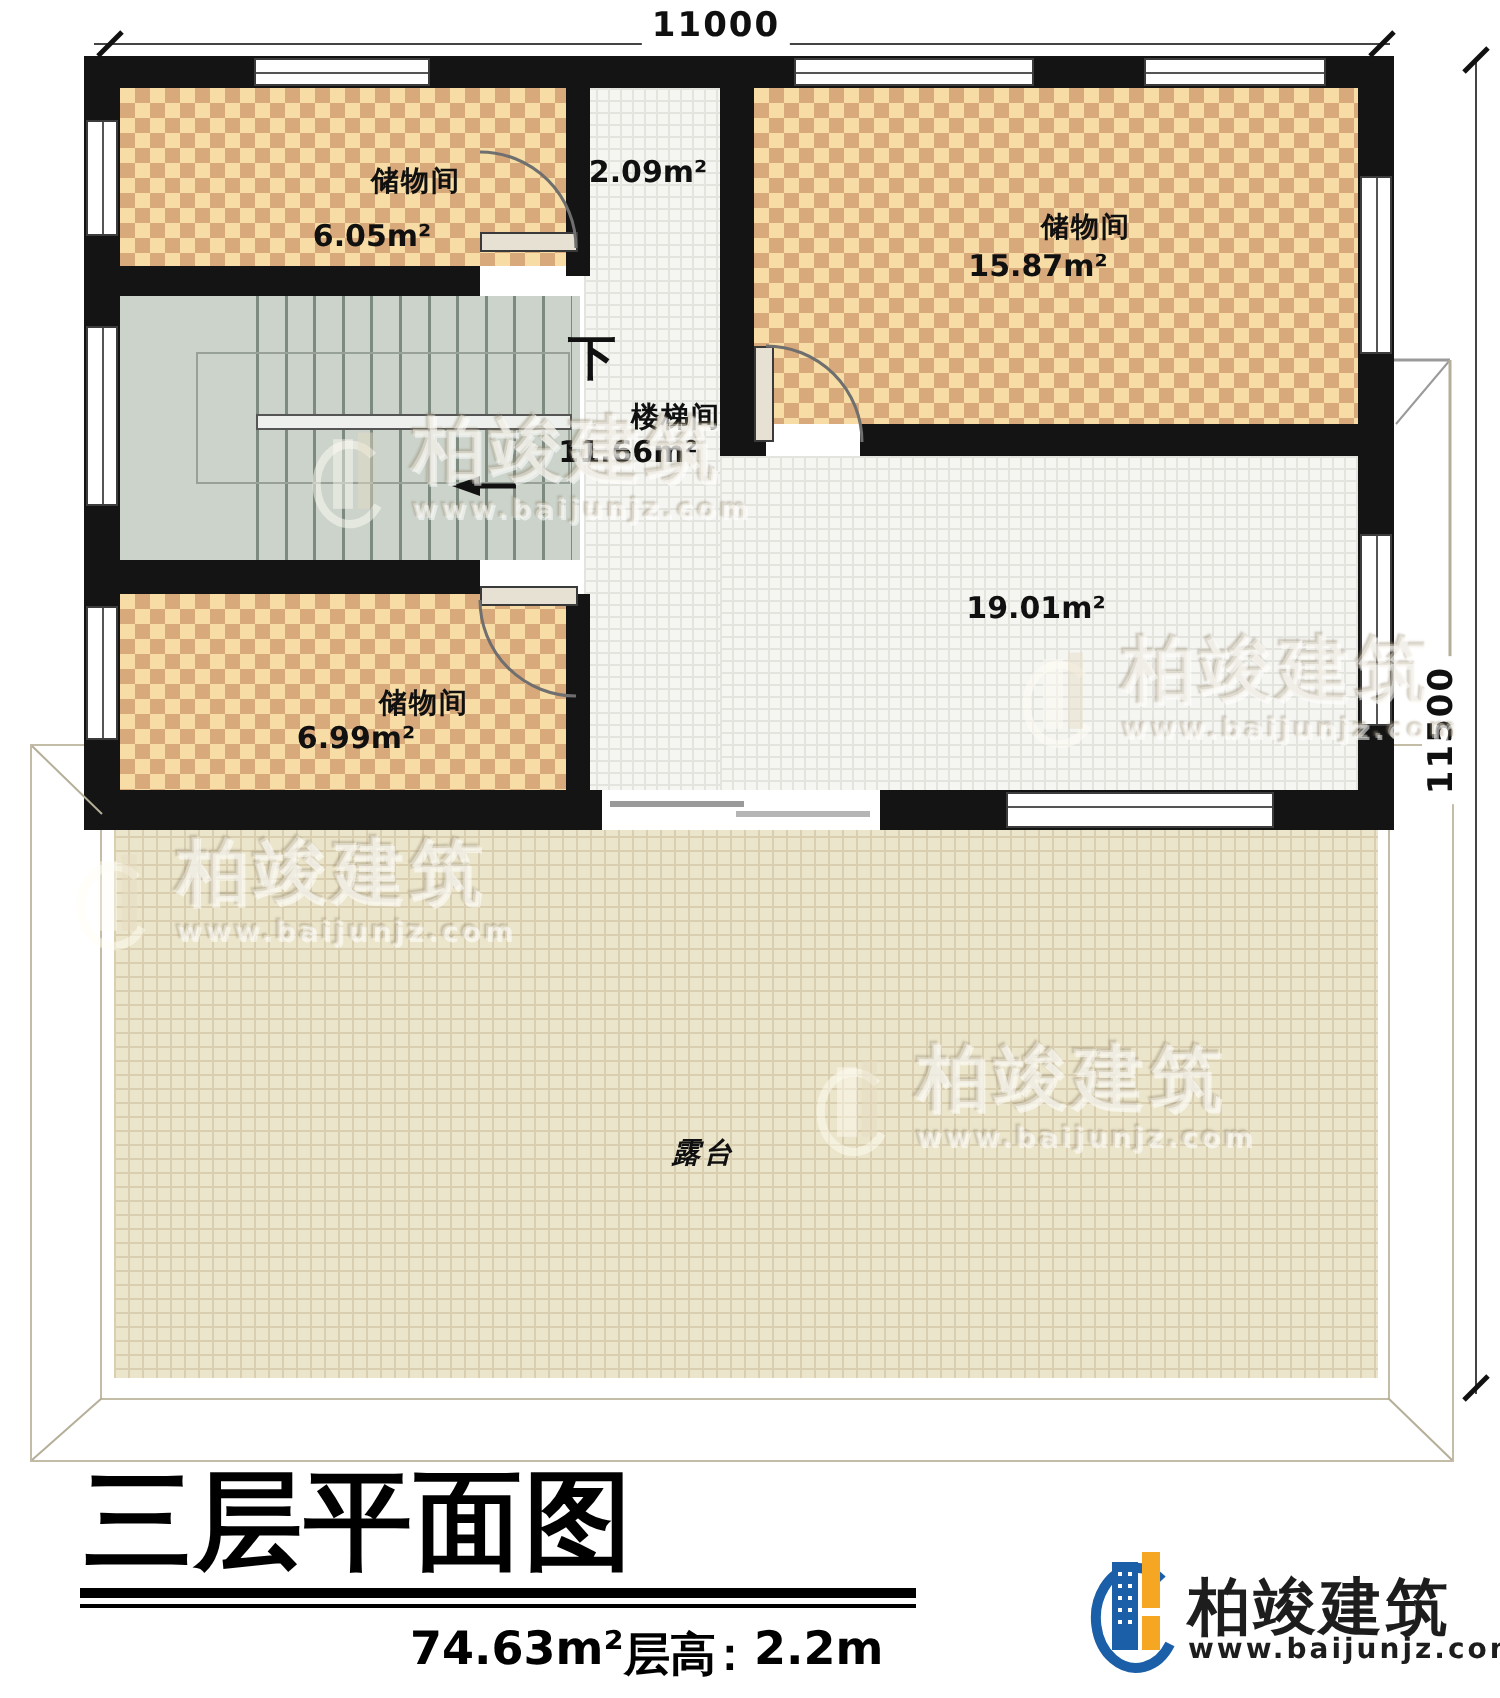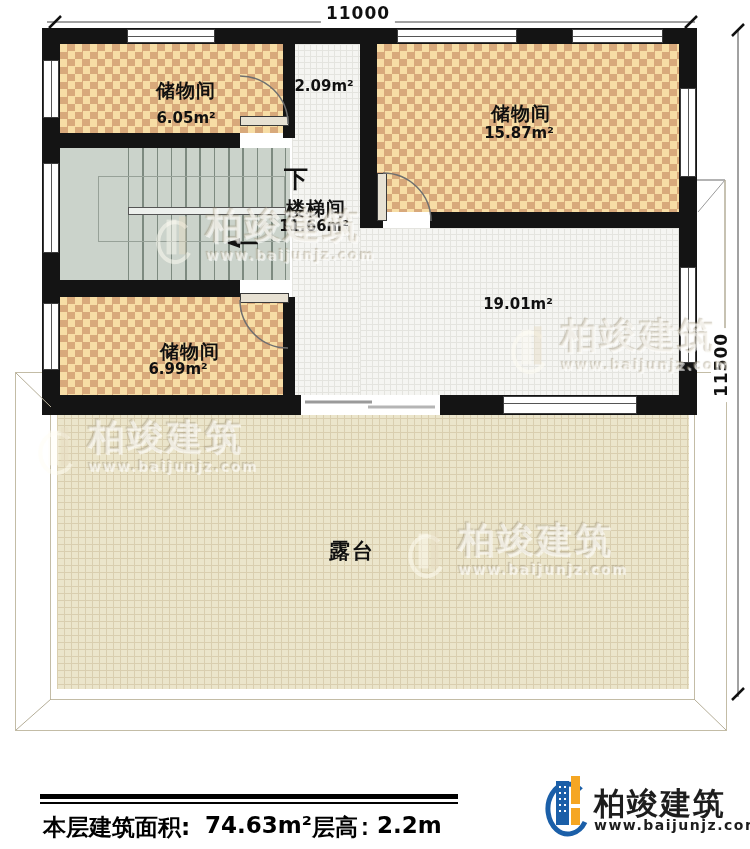--- a/index.html
+++ b/index.html
@@ -24,21 +24,21 @@
   
   .win-h{background-color:#fff;border:1px solid #3c3c3c;
     background-image:linear-gradient(to bottom,transparent 6px,#555 6px,#555 7px,transparent 7px);}
   .win-v{background-color:#fff;border:1px solid #3c3c3c;
     background-image:linear-gradient(to right,transparent 7px,#555 7px,#555 8px,transparent 8px);}
   .gap{background:#fff;}
   .leaf{background:#e7e1d3;border:1.5px solid #3a3a3a;}
   
   .lbl{position:absolute;transform:translate(-50%,-50%);white-space:nowrap;
        color:#101010;font-weight:bold;text-align:center;}
-  .room-name{font-size:19px;letter-spacing:1px;}
+  .room-name{font-size:14px;letter-spacing:1px;margin-left:22px;}
   .room-area{font-size:15px;}
   .dim{font-size:17px;background:#fff;padding:0 5px;letter-spacing:1px;}
   .dim-v{transform:translate(-50%,-50%) rotate(-90deg);}
   
   .wm{position:absolute;display:flex;align-items:flex-start;pointer-events:none;}
   .wm-texts{margin-left:6px;}
   .wm-name{font-size:36px;font-weight:bold;letter-spacing:3px;line-height:1.0;
      color:rgba(255,253,244,0.38);
      text-shadow:1px 1px 0 rgba(255,255,255,0.55),-1px -1px 1px rgba(150,138,112,0.42);}
   .wm-url{font-size:13.5px;font-weight:bold;letter-spacing:2px;margin-top:3px;
@@ -140,21 +140,21 @@
   <div class="lbl room-area" style="left:186px;top:118px;">6.05m²</div>
   <div class="lbl room-area" style="left:324px;top:86px;text-align:right;">2.09m²</div>
   <div class="lbl room-name" style="left:521px;top:114px;">储物间</div>
   <div class="lbl room-area" style="left:519px;top:133px;">15.87m²</div>
   <div class="lbl" style="left:296px;top:179px;font-size:24px;">下</div>
   <div class="lbl room-name" style="left:316px;top:209px;">楼梯间</div>
   <div class="lbl room-area" style="left:314px;top:226px;">11.66m²</div>
   <div class="lbl room-name" style="left:190px;top:352px;">储物间</div>
   <div class="lbl room-area" style="left:178px;top:369px;">6.99m²</div>
   <div class="lbl room-area" style="left:518px;top:304px;">19.01m²</div>
-  <div class="lbl" style="left:352px;top:551px;font-size:21px;letter-spacing:2px;">露台</div>
+  <div class="lbl" style="left:352px;top:577px;font-size:14px;letter-spacing:2px;font-style:italic;">露台</div>
 
   <div class="lbl dim" style="left:358px;top:13px;">11000</div>
   <div class="lbl dim dim-v" style="left:721px;top:365px;">11500</div>
 
   <div class="wm" style="left:148px;top:208px;">
     <svg width="52" height="58" viewBox="0 0 46 70">
       <path d="M38 24 A 20 24 0 1 0 41 54" fill="none" stroke="rgba(255,253,244,0.5)" stroke-width="5"></path>
       <rect x="14" y="14" width="12" height="42" fill="rgba(255,253,244,0.45)"></rect>
       <rect x="29" y="10" width="9" height="46" fill="rgba(230,220,195,0.45)"></rect>
     </svg>
@@ -190,23 +190,23 @@
       <path d="M38 24 A 20 24 0 1 0 41 54" fill="none" stroke="rgba(255,253,244,0.5)" stroke-width="5"></path>
       <rect x="14" y="14" width="12" height="42" fill="rgba(255,253,244,0.45)"></rect>
       <rect x="29" y="10" width="9" height="46" fill="rgba(230,220,195,0.45)"></rect>
     </svg>
     <div class="wm-texts">
       <div class="wm-name">柏竣建筑</div>
       <div class="wm-url">www.baijunjz.com</div>
     </div>
   </div>
 
+  <div class="title-main">三层平面图</div>
   <div class="rule1"></div>
   <div class="rule2"></div>
-  <div class="info" style="left:43px;">本层建筑面积:</div>
   <div class="info" style="left:205px;">74.63m²</div>
   <div class="info" style="left:312px;font-family:Liberation Mono, monospace;">层高:</div>
   <div class="info" style="left:377px;">2.2m</div>
 
   <svg class="abs" style="left:543px;top:768px;" width="46" height="70" viewBox="0 0 46 70">
     <path d="M38 22 A 20 25 0 1 0 42 54" fill="none" stroke="#1b5fa8" stroke-width="5"></path>
     <rect x="13" y="13" width="13" height="44" fill="#1b5fa8"></rect>
     <rect x="28" y="8" width="9" height="28" fill="#f5a623"></rect>
     <rect x="28" y="40" width="9" height="17" fill="#f5a623"></rect>
     <g fill="#fff">

